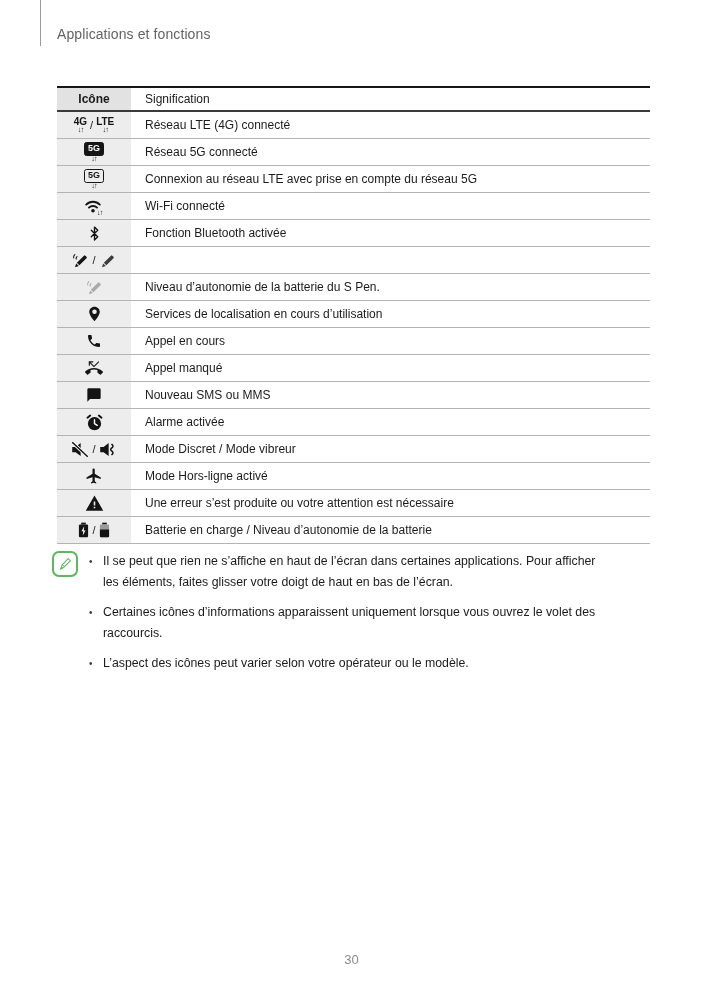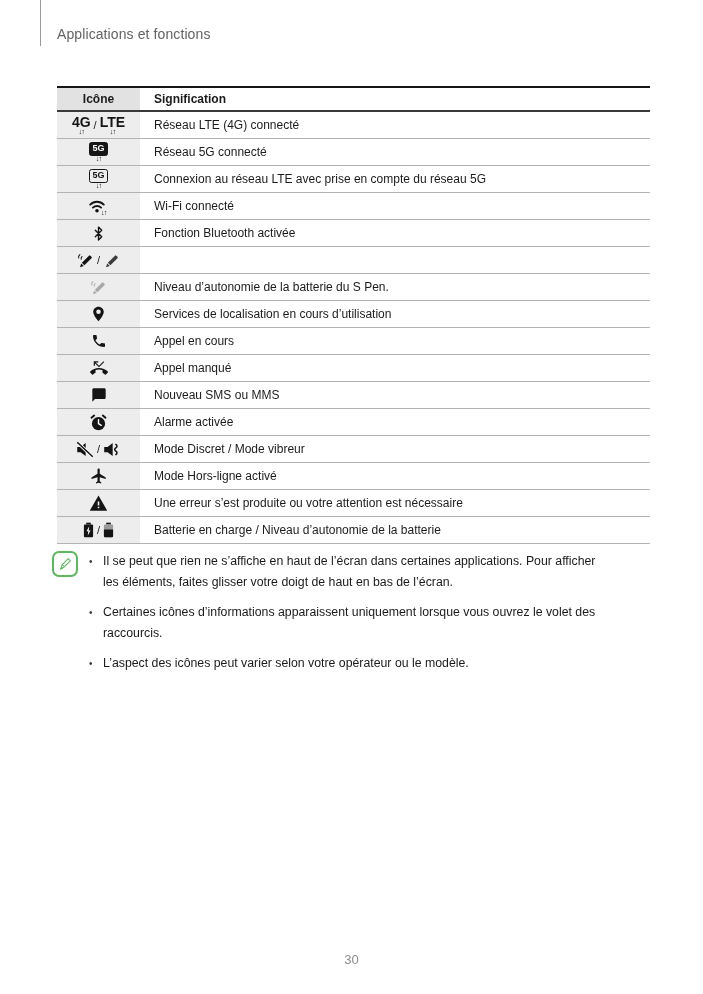--- a/index.html
+++ b/index.html
@@ -6,30 +6,30 @@
   body{
     width:703px;height:994px;background:#ffffff;position:relative;
     font-family:"Liberation Sans",sans-serif;color:#1b1b1b;overflow:hidden;
   }
   .left-rule{position:absolute;left:40px;top:0;width:1px;height:46px;background:#9a9a9a;}
   .page-title{position:absolute;left:57px;top:26px;font-size:14px;color:#636363;letter-spacing:.1px;}
 
   .icon-table{position:absolute;left:57px;top:86px;width:593px;border-top:2px solid #161616;}
   .trow{display:flex;align-items:stretch;height:27px;border-bottom:1px solid #b3b3b3;box-sizing:border-box;}
   .trow.head{height:24px;border-bottom:2px solid #3a3a3a;}
-  .cell-icon{width:83px;flex:none;background:var(--icon-cell-bg,#ededed);display:flex;align-items:center;justify-content:center;}
+  .cell-icon{width:74px;flex:none;background:var(--icon-cell-bg,#ededed);display:flex;align-items:center;justify-content:center;}
   .trow.head .cell-icon{background:var(--header-cell-bg,#e2e2e2);font-weight:bold;font-size:12px;}
   .cell-gap{width:5px;flex:none;}
   .cell-meaning{flex:1;display:flex;align-items:center;padding-left:9px;font-size:12px;}
-  .trow.head .cell-meaning{font-weight:bold;}
+  .trow.head .cell-meaning{font-weight:normal;}
   .icon{display:inline-flex;align-items:center;justify-content:center;line-height:0;}
   .icon-sep{margin:0 3px;font-size:11px;color:#222;line-height:1;}
 
   .netstack{display:inline-flex;flex-direction:column;align-items:center;line-height:1;}
-  .net-txt{font-size:14px;font-weight:bold;color:#141414;}
+  .net-txt{font-size:10px;font-weight:bold;color:#141414;}
   .net-arrows{font-size:7.5px;font-weight:bold;letter-spacing:-1px;margin-top:-1px;color:#141414;}
   .badge5g{font-size:9px;font-weight:bold;line-height:1;padding:1.5px 2.5px;border-radius:2.5px;}
   .badge5g.solid{background:#161616;color:#fff;border:1px solid #161616;}
   .badge5g.outline{background:transparent;color:#161616;border:1.2px solid #161616;}
 
   .note{position:absolute;left:52px;top:551px;display:flex;}
   .note-icon-box{width:26px;height:26px;box-sizing:border-box;border:2px solid var(--accent,#5cb85c);
     border-radius:7px;display:flex;align-items:center;justify-content:center;margin-right:11px;flex:none;color:var(--accent,#5cb85c);}
   .note-items{width:524px;}
   .note-item{display:flex;margin-bottom:9px;}

